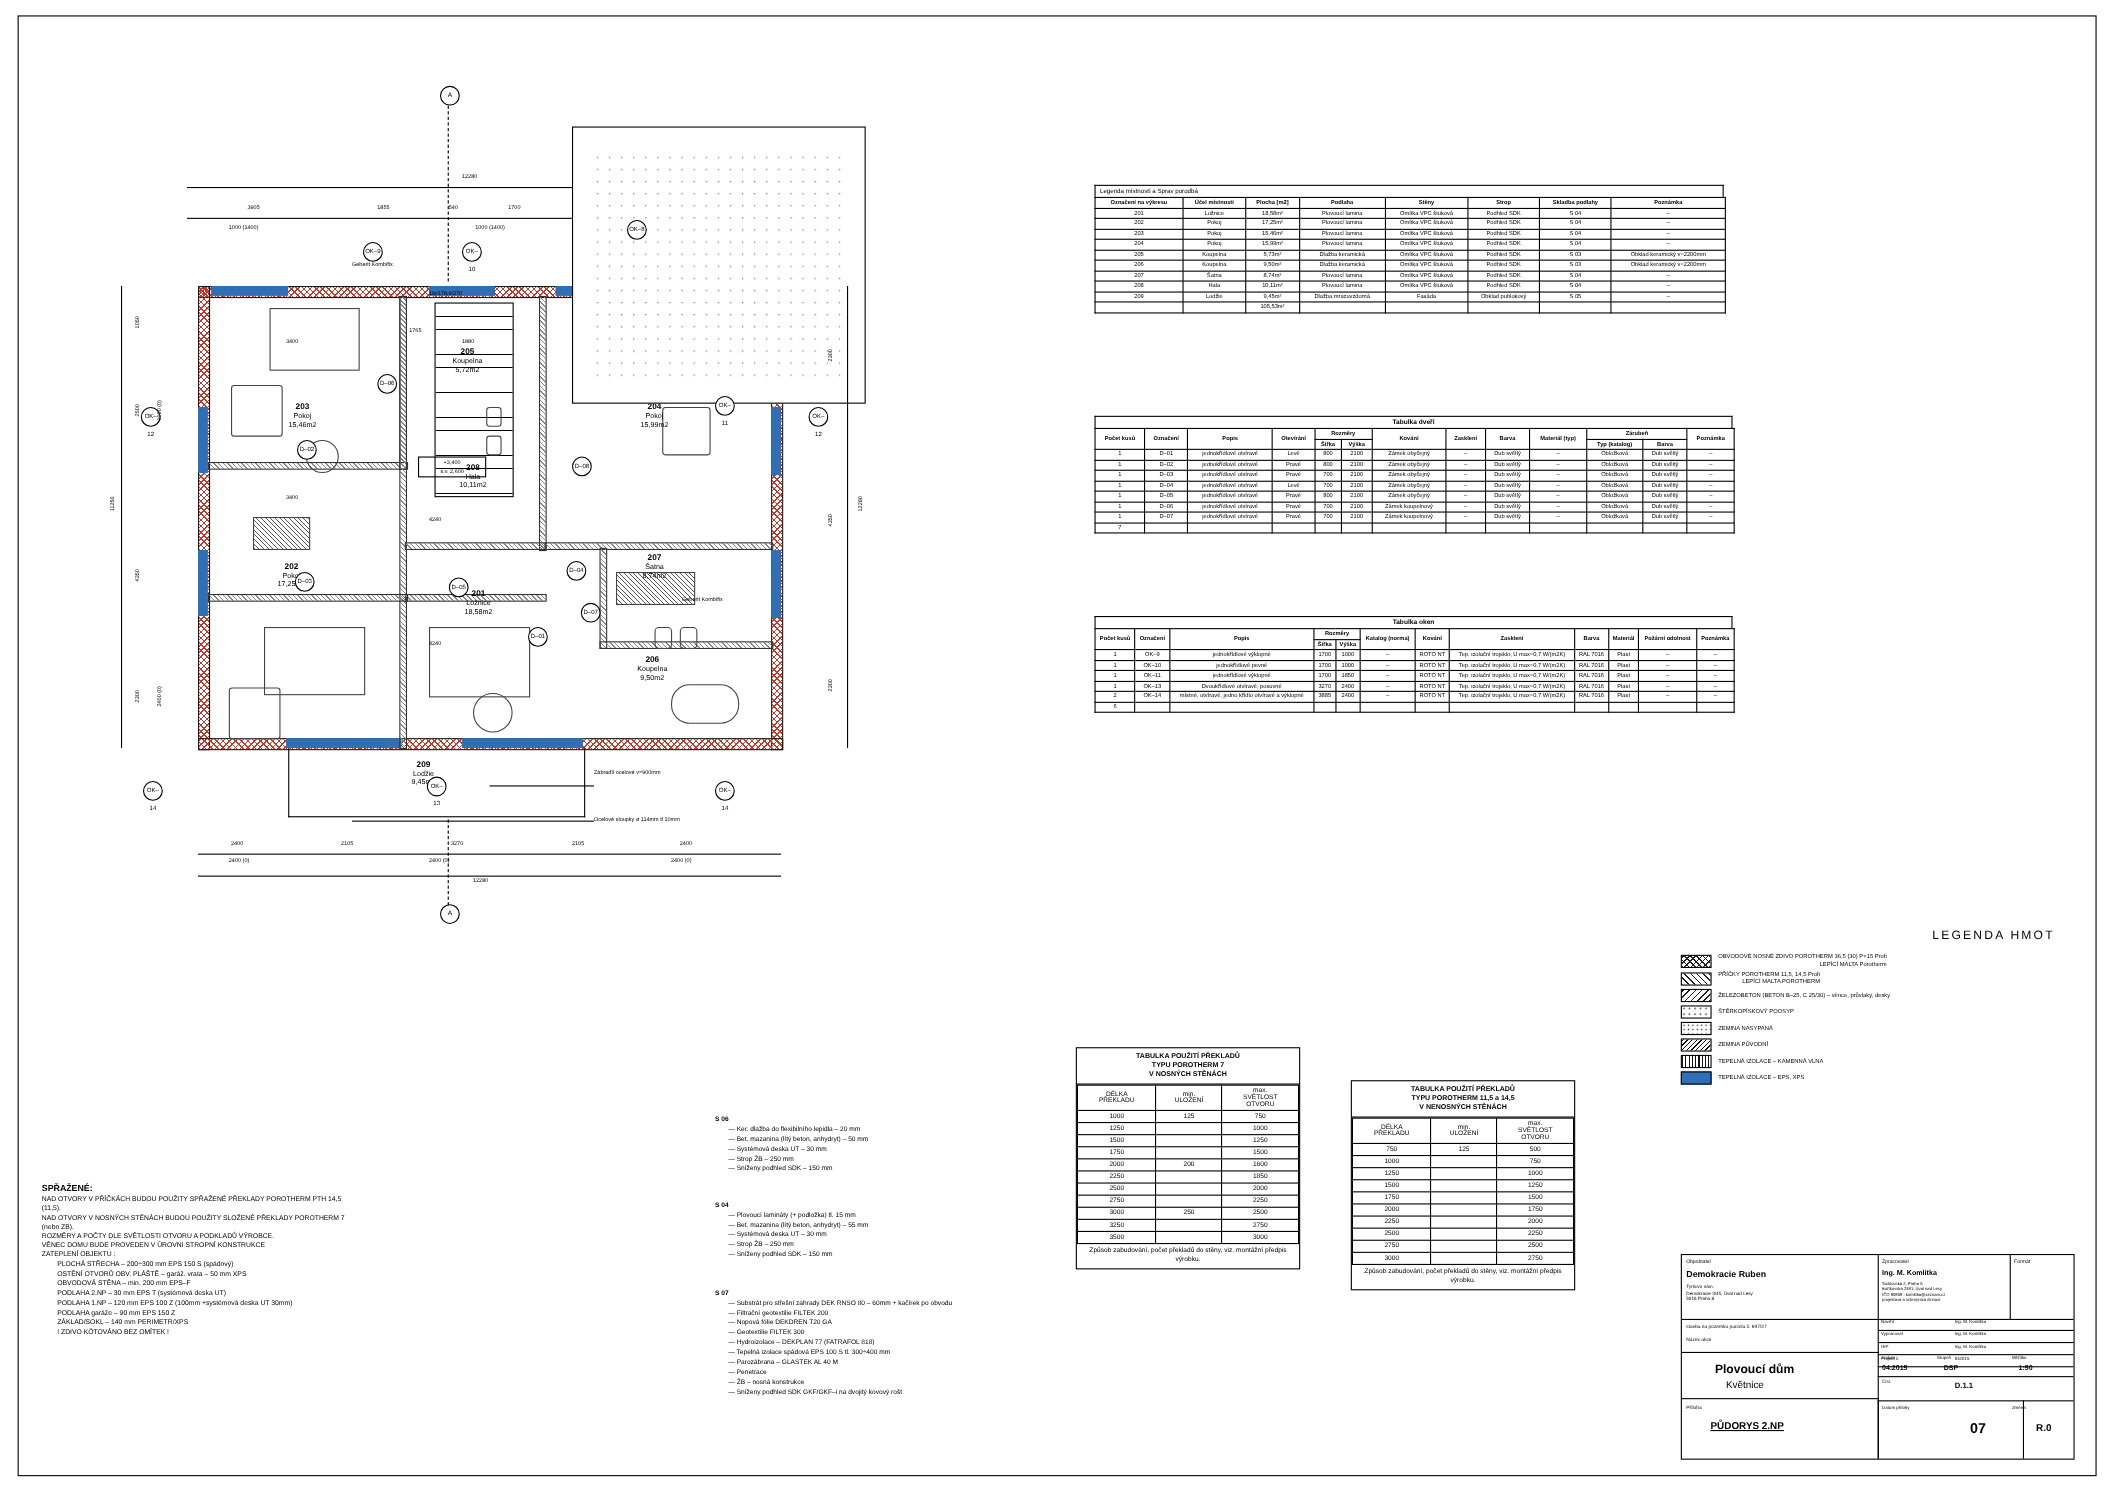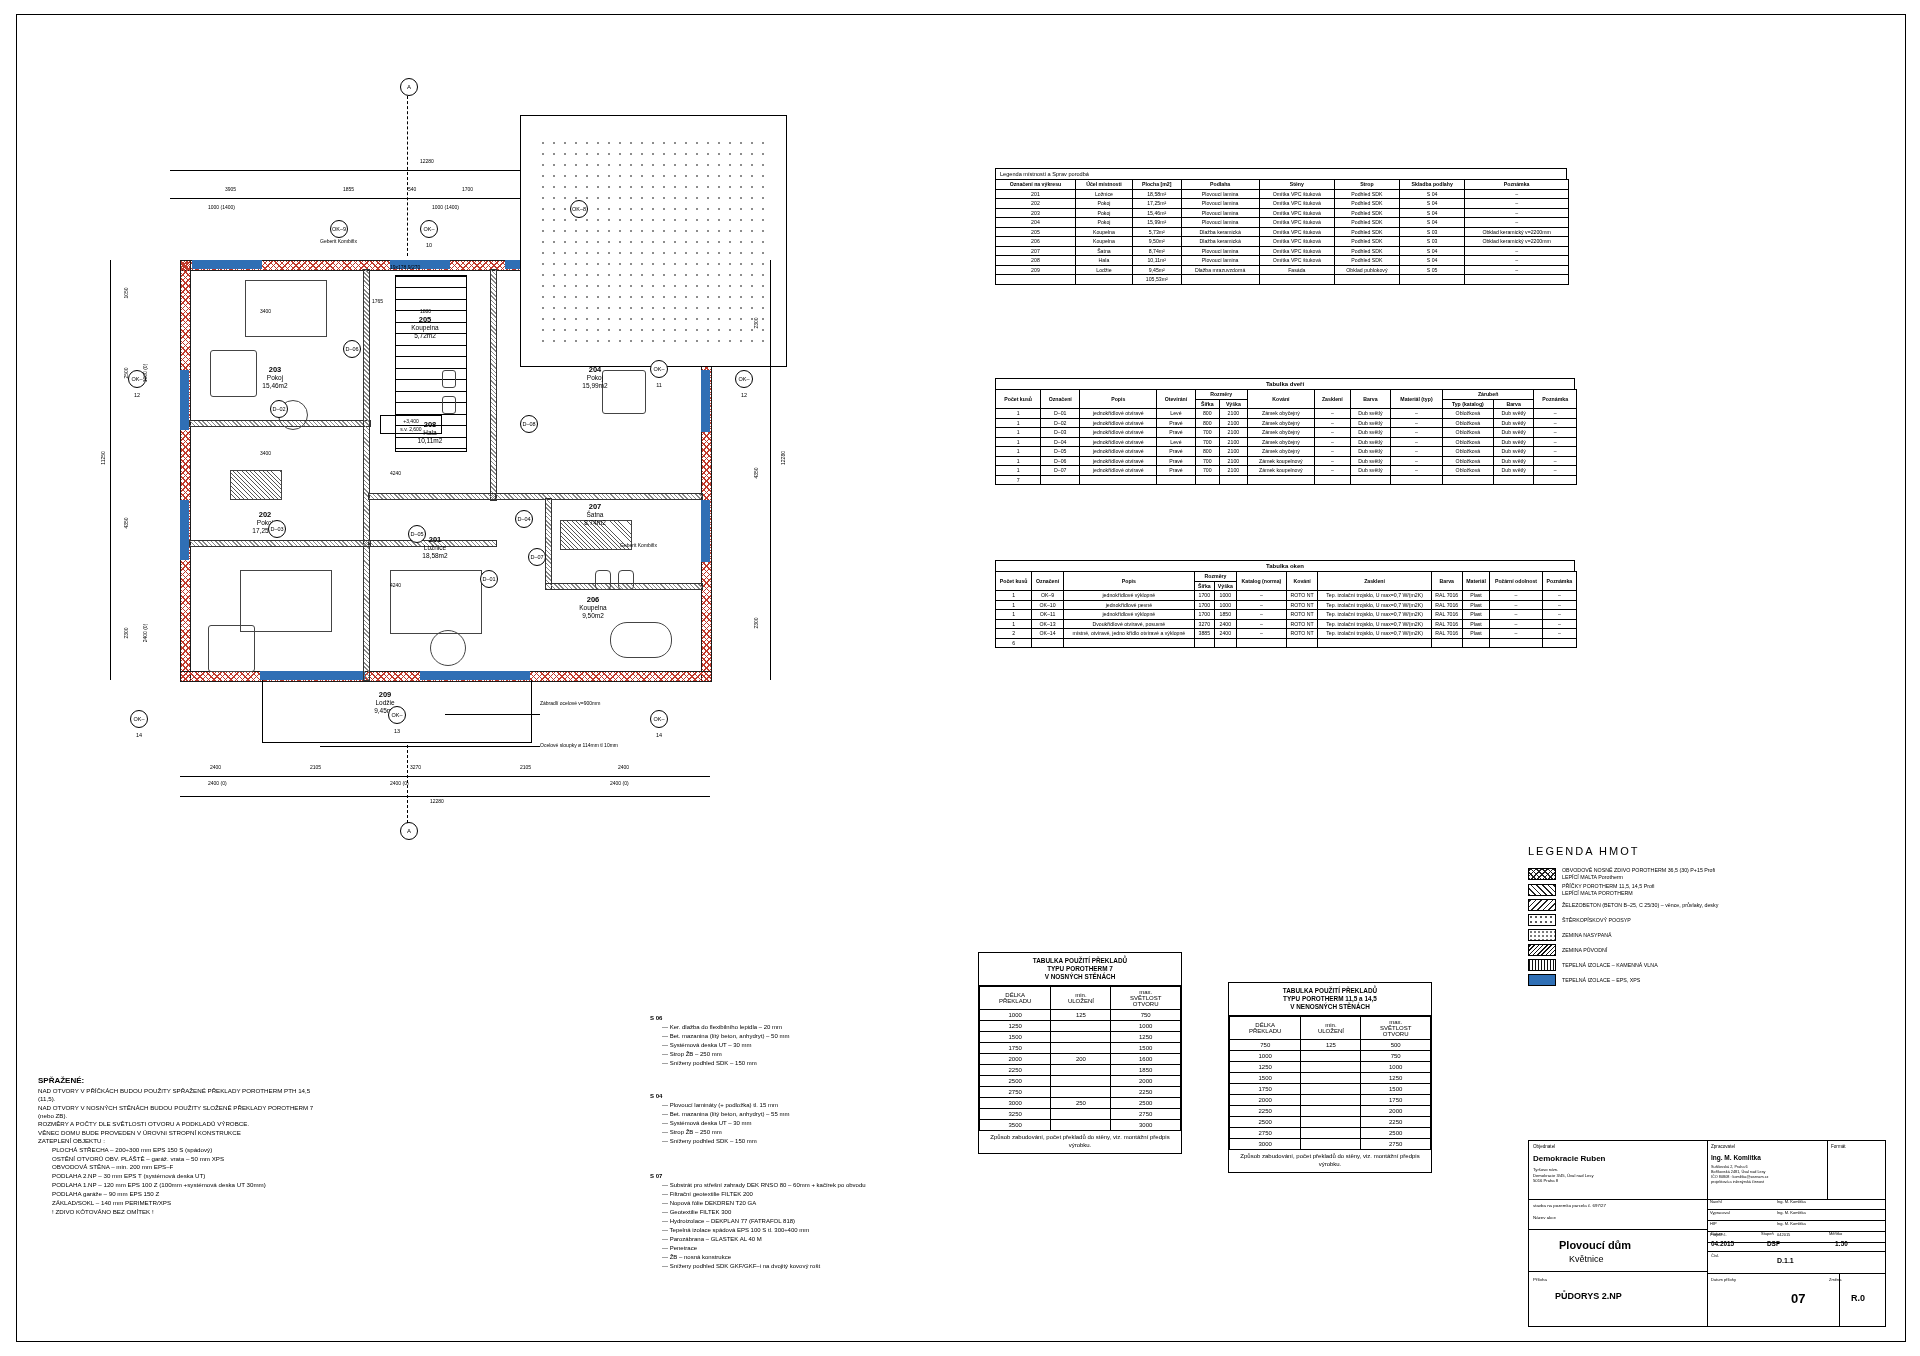--- a/index.html
+++ b/index.html
@@ -17,21 +17,21 @@
   .hatch-brick{background:repeating-linear-gradient(45deg,#c0392b 0 1px,transparent 1px 4px),repeating-linear-gradient(-45deg,#c0392b 0 1px,transparent 1px 4px);}
   .hatch-ins{background:#2f6fb5;}
   .hatch-part{background:repeating-linear-gradient(45deg,#888 0 1px,transparent 1px 3px);}
   .rmlabel{position:absolute;text-align:center;font-size:6.5px;line-height:1.2;}
   .rmlabel b{font-size:7.5px;}
   .dimline{position:absolute;background:#000;}
   .dimtxt{position:absolute;font-size:5px;}
   .bub{position:absolute;width:16px;height:16px;border:0.8px solid #000;border-radius:50%;font-size:5.5px;text-align:center;line-height:16px;background:#fff;}
   .leader{position:absolute;background:#000;height:0.7px;}
   .notes{position:absolute;font-size:6.2px;line-height:1.35;white-space:pre-wrap;}
-  .legendhm{position:absolute;font-size:6px;}
+  .legendhm{position:absolute;font-size:6px;text-align:right;}
   .sw{width:26px;height:10px;border:0.6px solid #000;display:inline-block;vertical-align:middle;margin-right:6px;}
   .lerow{display:flex;align-items:center;margin-bottom:3px;}
   .letxt{font-size:5.3px;line-height:1.25;white-space:pre-line;}
   .ttl{position:absolute;border:1px solid #000;}
   .ttl div{position:absolute;font-size:5.3px;}
   .lintel{position:absolute;}
   .lintel table{border-collapse:collapse;font-size:6px;width:100%;}
   .lintel td,.lintel th{border:0.7px solid #000;padding:2px 3px;text-align:center;font-weight:normal;}
   .lintel .hd{font-weight:bold;font-size:6.4px;line-height:1.25;}
   .cap{font-size:6px;text-align:center;line-height:1.3;padding:3px 4px;}
@@ -871,21 +871,21 @@
         <div style="position: relative; height: 10px; border-bottom: 0.6px solid rgb(0, 0, 0); font-size: 4px; padding-left: 3px;"><span>HIP</span><span style="position:absolute;left:70px;">Ing. M. Komlitka</span></div>
         <div style="position: relative; height: 10px; border-bottom: 0.6px solid rgb(0, 0, 0); font-size: 4px; padding-left: 3px;"><span>Projekt č.</span><span style="position:absolute;left:70px;">042015</span></div>
       </div>
 
     <div style="left:0;top:88px;width:178px;height:42px;border-right:0.8px solid #000;border-bottom:0.8px solid #000;"></div>
     <div style="left:30px;top:98px;font-size:11px;font-weight:bold;">Plovoucí dům</div>
     <div style="left:40px;top:113px;font-size:9px;">Květnice</div>
 
     <div style="left:0;top:130px;width:178px;height:55px;border-right:0.8px solid #000;"></div>
     <div style="left:4px;top:136px;font-size:4.4px;">Příloha</div>
-    <div style="left:26px;top:150px;font-size:9px;font-weight:bold;">PŮDORYS 2.NP</div>
+    <div style="left:26px;top:150px;font-size:9px;font-weight:bold;text-decoration:underline;">PŮDORYS 2.NP</div>
 
     <div style="left:178px;top:88px;width:178px;height:22px;border-bottom:0.8px solid #000;"></div>
     <div style="left:182px;top:90px;font-size:4px;">Datum</div>
     <div style="left:232px;top:90px;font-size:4px;">Stupeň</div>
     <div style="left:300px;top:90px;font-size:4px;">Měřítko</div>
     <div style="left:182px;top:99px;font-size:6.4px;font-weight:bold;">04.2015</div>
     <div style="left:238px;top:99px;font-size:6.4px;font-weight:bold;">DSP</div>
     <div style="left:306px;top:99px;font-size:6.4px;font-weight:bold;">1:50</div>
 
     <div style="left:178px;top:110px;width:178px;height:22px;border-bottom:0.8px solid #000;"></div>

